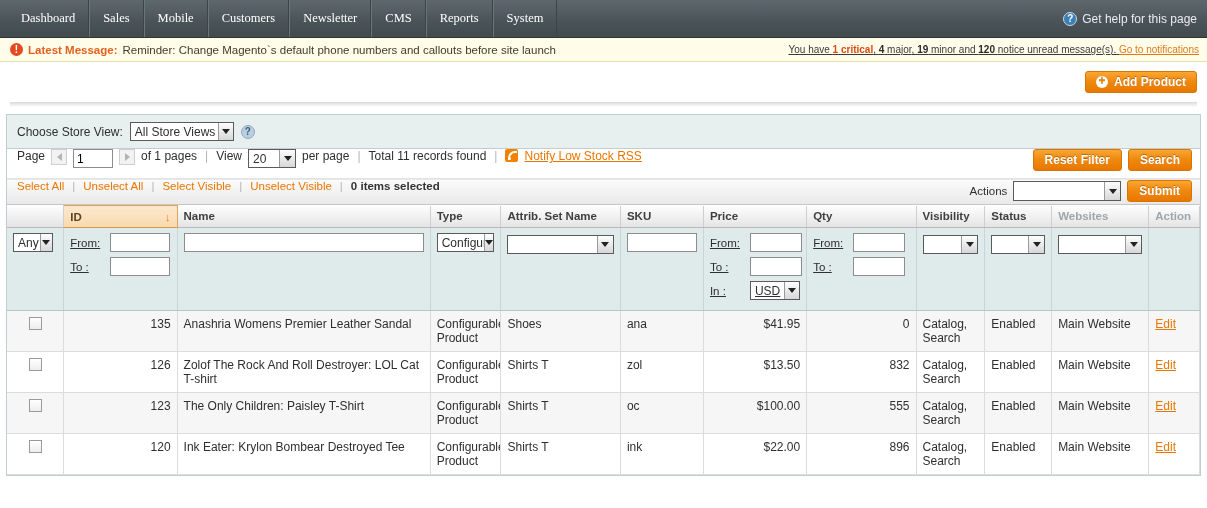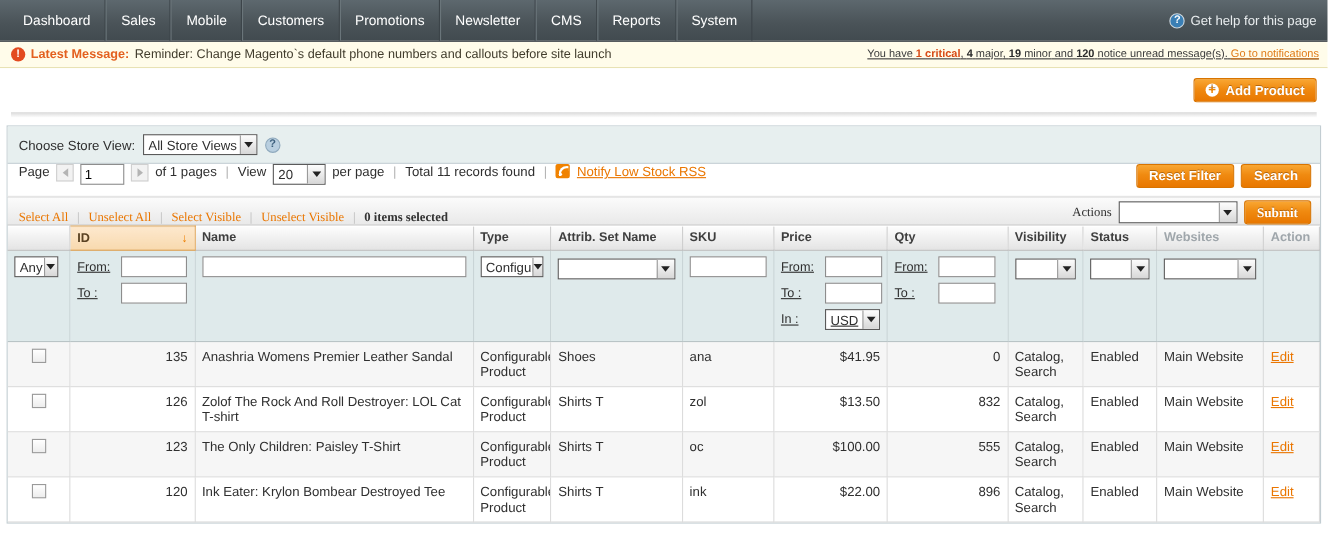--- a/index.html
+++ b/index.html
@@ -28,20 +28,21 @@
   .nav-item {
     display: flex; align-items: center;
     padding: 12px 13px;
     color: #ffffff;
     font-size: 12.5px;
     text-decoration: none;
     border-left: 1px solid #6a757a;
     border-right: 1px solid #3c4449;
     white-space: nowrap;
     cursor: pointer;
+    font-family: Liberation Serif, serif;
   }
   .nav-item:first-child { border-left: none; }
   .nav-item.active {
     background: #f08400;
     background: linear-gradient(180deg,#f7a128 0%, #ef8200 50%, #e97c00 100%);
     color: #fff;
     font-weight: bold;
     border-left: 1px solid #c96d00;
     border-right: 1px solid #c96d00;
     box-shadow: inset 0 2px 0 rgba(255,255,255,.25);
@@ -221,25 +222,24 @@
     cursor: pointer;
     text-shadow: 0 -1px 0 rgba(120,60,0,.5);
   }
 
   
   .selrow {
     height: 26px;
     background: linear-gradient(180deg,#fbfbfb,#e9e9e9);
     border-bottom: 1px solid #c6c6c6;
     border-top: 1px solid #e8e8e8;
-    display: flex; align-items: flex-end;
+    display: flex; align-items: flex-start;
     padding: 0 8px 0 10px;
     gap: 6px;
     font-size: 11.5px;
-    font-family: Liberation Serif, serif;
   }
   .selrow .linkorange { text-decoration: none; }
   .selrow .count { color: #333; font-weight: bold; }
   .actions-right { margin-left: auto; display: flex; align-items: center; gap: 6px; }
 
   
   table.grid { border-collapse: collapse; width: 100%; table-layout: fixed; }
   table.grid th {
     background: linear-gradient(180deg,#fdfdfd,#e4e4e4);
     border-right: 1px solid #cfcfcf;
@@ -302,21 +302,20 @@
 </style>
 </head>
 <body>
 
 <div class="topnav">
   <div class="nav-items" id="nav-items">
       <a class="nav-item">Dashboard</a>
       <a class="nav-item">Sales</a>
       <a class="nav-item">Mobile</a>
       <a class="nav-item">Customers</a>
-      <a class="nav-item">Promotions</a>
       <a class="nav-item">Newsletter</a>
       <a class="nav-item">CMS</a>
       <a class="nav-item">Reports</a>
       <a class="nav-item">System</a>
     </div>
   <div class="nav-right">
     <span class="help-icon">?</span>
     <span>Get help for this page</span>
   </div>
 </div>

